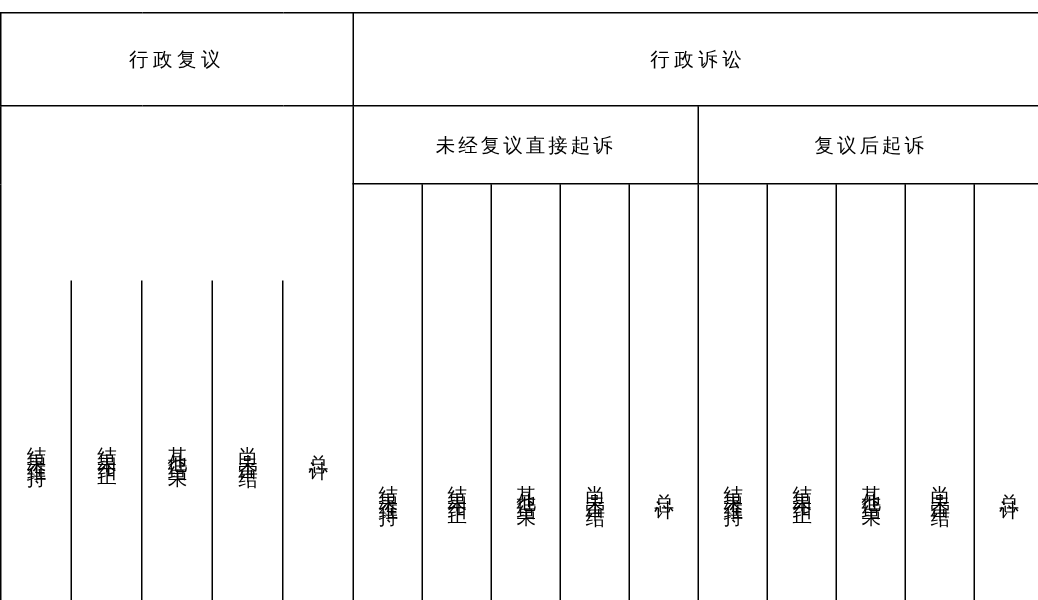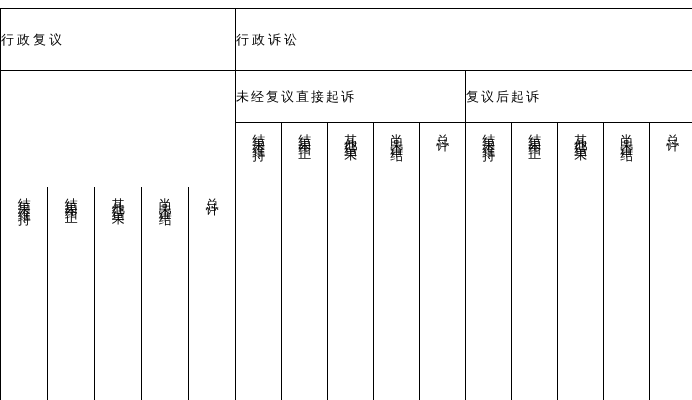--- a/index.html
+++ b/index.html
@@ -22,20 +22,21 @@
   table.stat-table {
     border-collapse: collapse;
     table-layout: fixed;
     position: absolute;
     left: 0px;
     top: 8px;
     width: 692px;
   }
   table.stat-table td {
     border: 1px solid #000000;
+    text-align: center;
     vertical-align: middle;
     font-size: 13px;
     padding: 0;
     line-height: 1.05;
   }
   
   .grp-head {
     height: 62px;
     font-size: 15px;
     letter-spacing: 3px;

